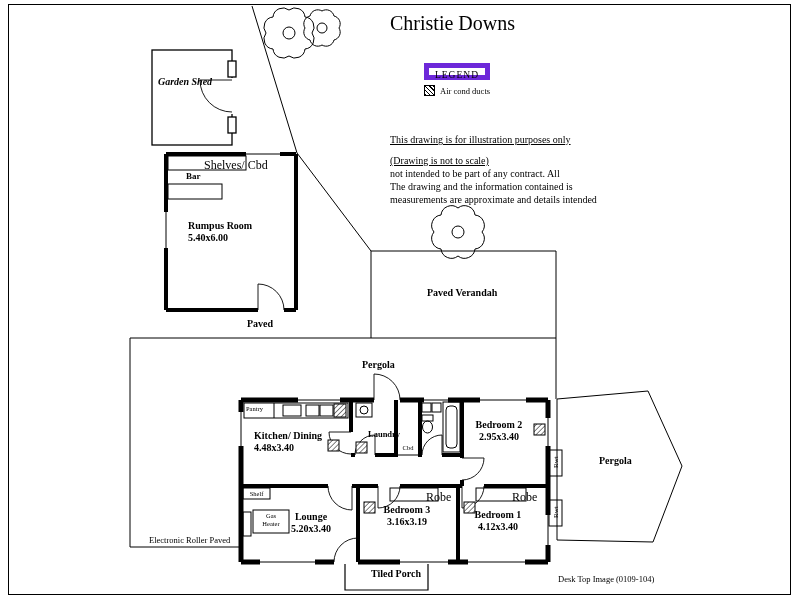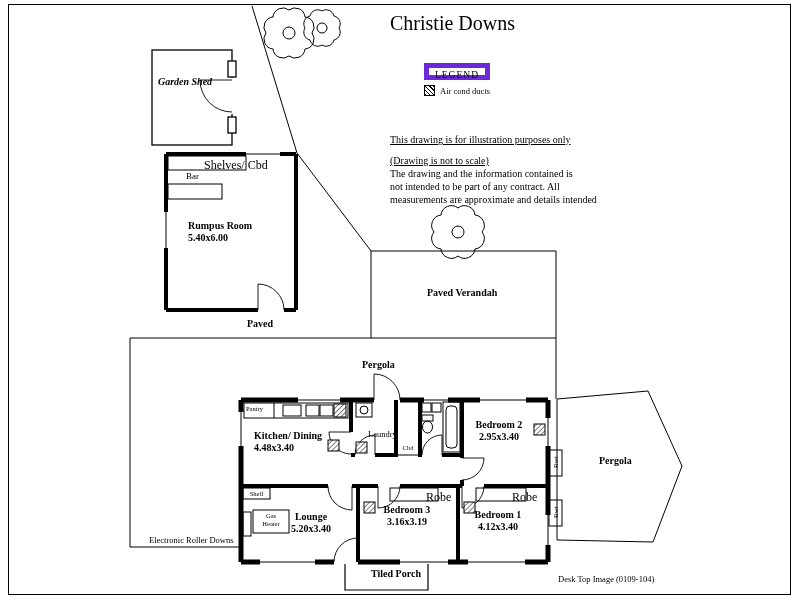--- a/index.html
+++ b/index.html
@@ -11,21 +11,21 @@
     color:#000;
     overflow:hidden;
   }
   .frame {
     position:absolute; left:8px; top:4px; width:783px; height:591px;
     border:1.5px solid #000;
   }
   svg.plan { position:absolute; left:0; top:0; }
   .lbl { position:absolute; white-space:nowrap; line-height:1.2; }
   .wrap { white-space:normal;font-style:italic; }
-  .bold { font-weight:normal;padding-left:12px; }
+  .bold { font-weight:bold;padding-left:12px; }
   .center { text-align:center; }
   .room { font-size:10px; font-weight:bold; line-height:12px; }
   .med  { font-size:8.5px; }
   .small{ font-size:12px;padding-left:36px; }
   .tiny { font-size:6.5px; }
   .title { font-size:20px; line-height:22px; }
   .disclaimer { font-size:10px; line-height:13px; width:240px; white-space:normal; }
   .disclaimer .u { text-decoration:underline;margin-top:8px; }
   .legend { position:absolute; }
   .legend-box {
@@ -194,22 +194,22 @@
   <div class="legend-box">LEGEND</div>
   <div class="legend-item">
     <span class="duct-swatch"></span>
     <span>Air cond ducts</span>
   </div>
 </div>
 
 <div class="lbl disclaimer" style="left:390px;top:125px">
   <div class="u">This drawing is for illustration purposes only</div>
   <div class="u">(Drawing is not to scale)</div>
+  <div>not intended to be part of any contract.  All</div>
   <div>The drawing and the information contained is</div>
-  <div>not intended to be part of any contract.  All</div>
   <div>measurements are approximate and details intended</div>
 </div>
 
 <div class="lbl room center wrap" style="left:155px;top:76px;width:60px">Garden Shed</div>
 
 <div class="lbl small center" style="left:168px;top:158px;width:78px">Shelves/ Cbd</div>
 <div class="lbl bold" style="left:174px;top:171px;font-size:9px">Bar</div>
 
 <div class="lbl room" style="left:188px;top:220px">
   <div>Rumpus Room</div>
@@ -259,15 +259,15 @@
 <div class="lbl tiny center" style="left:253px;top:512px;width:36px">
   <div>Gas</div>
   <div>Heater</div>
 </div>
 
 <div class="lbl rwt" style="left:542px;top:458px">Rwt</div>
 <div class="lbl rwt" style="left:542px;top:508px">Rwt</div>
 
 <div class="lbl room center" style="left:345px;top:568px;width:102px">Tiled Porch</div>
 
-<div class="lbl med" style="left:149px;top:535px">Electronic Roller Downs</div>
+<div class="lbl med" style="left:149px;top:535px">Electronic Roller Paved</div>
 
 <div class="lbl med" style="left:558px;top:574px">Desk Top Image  (0109-104)</div>
 
 </body></html>

